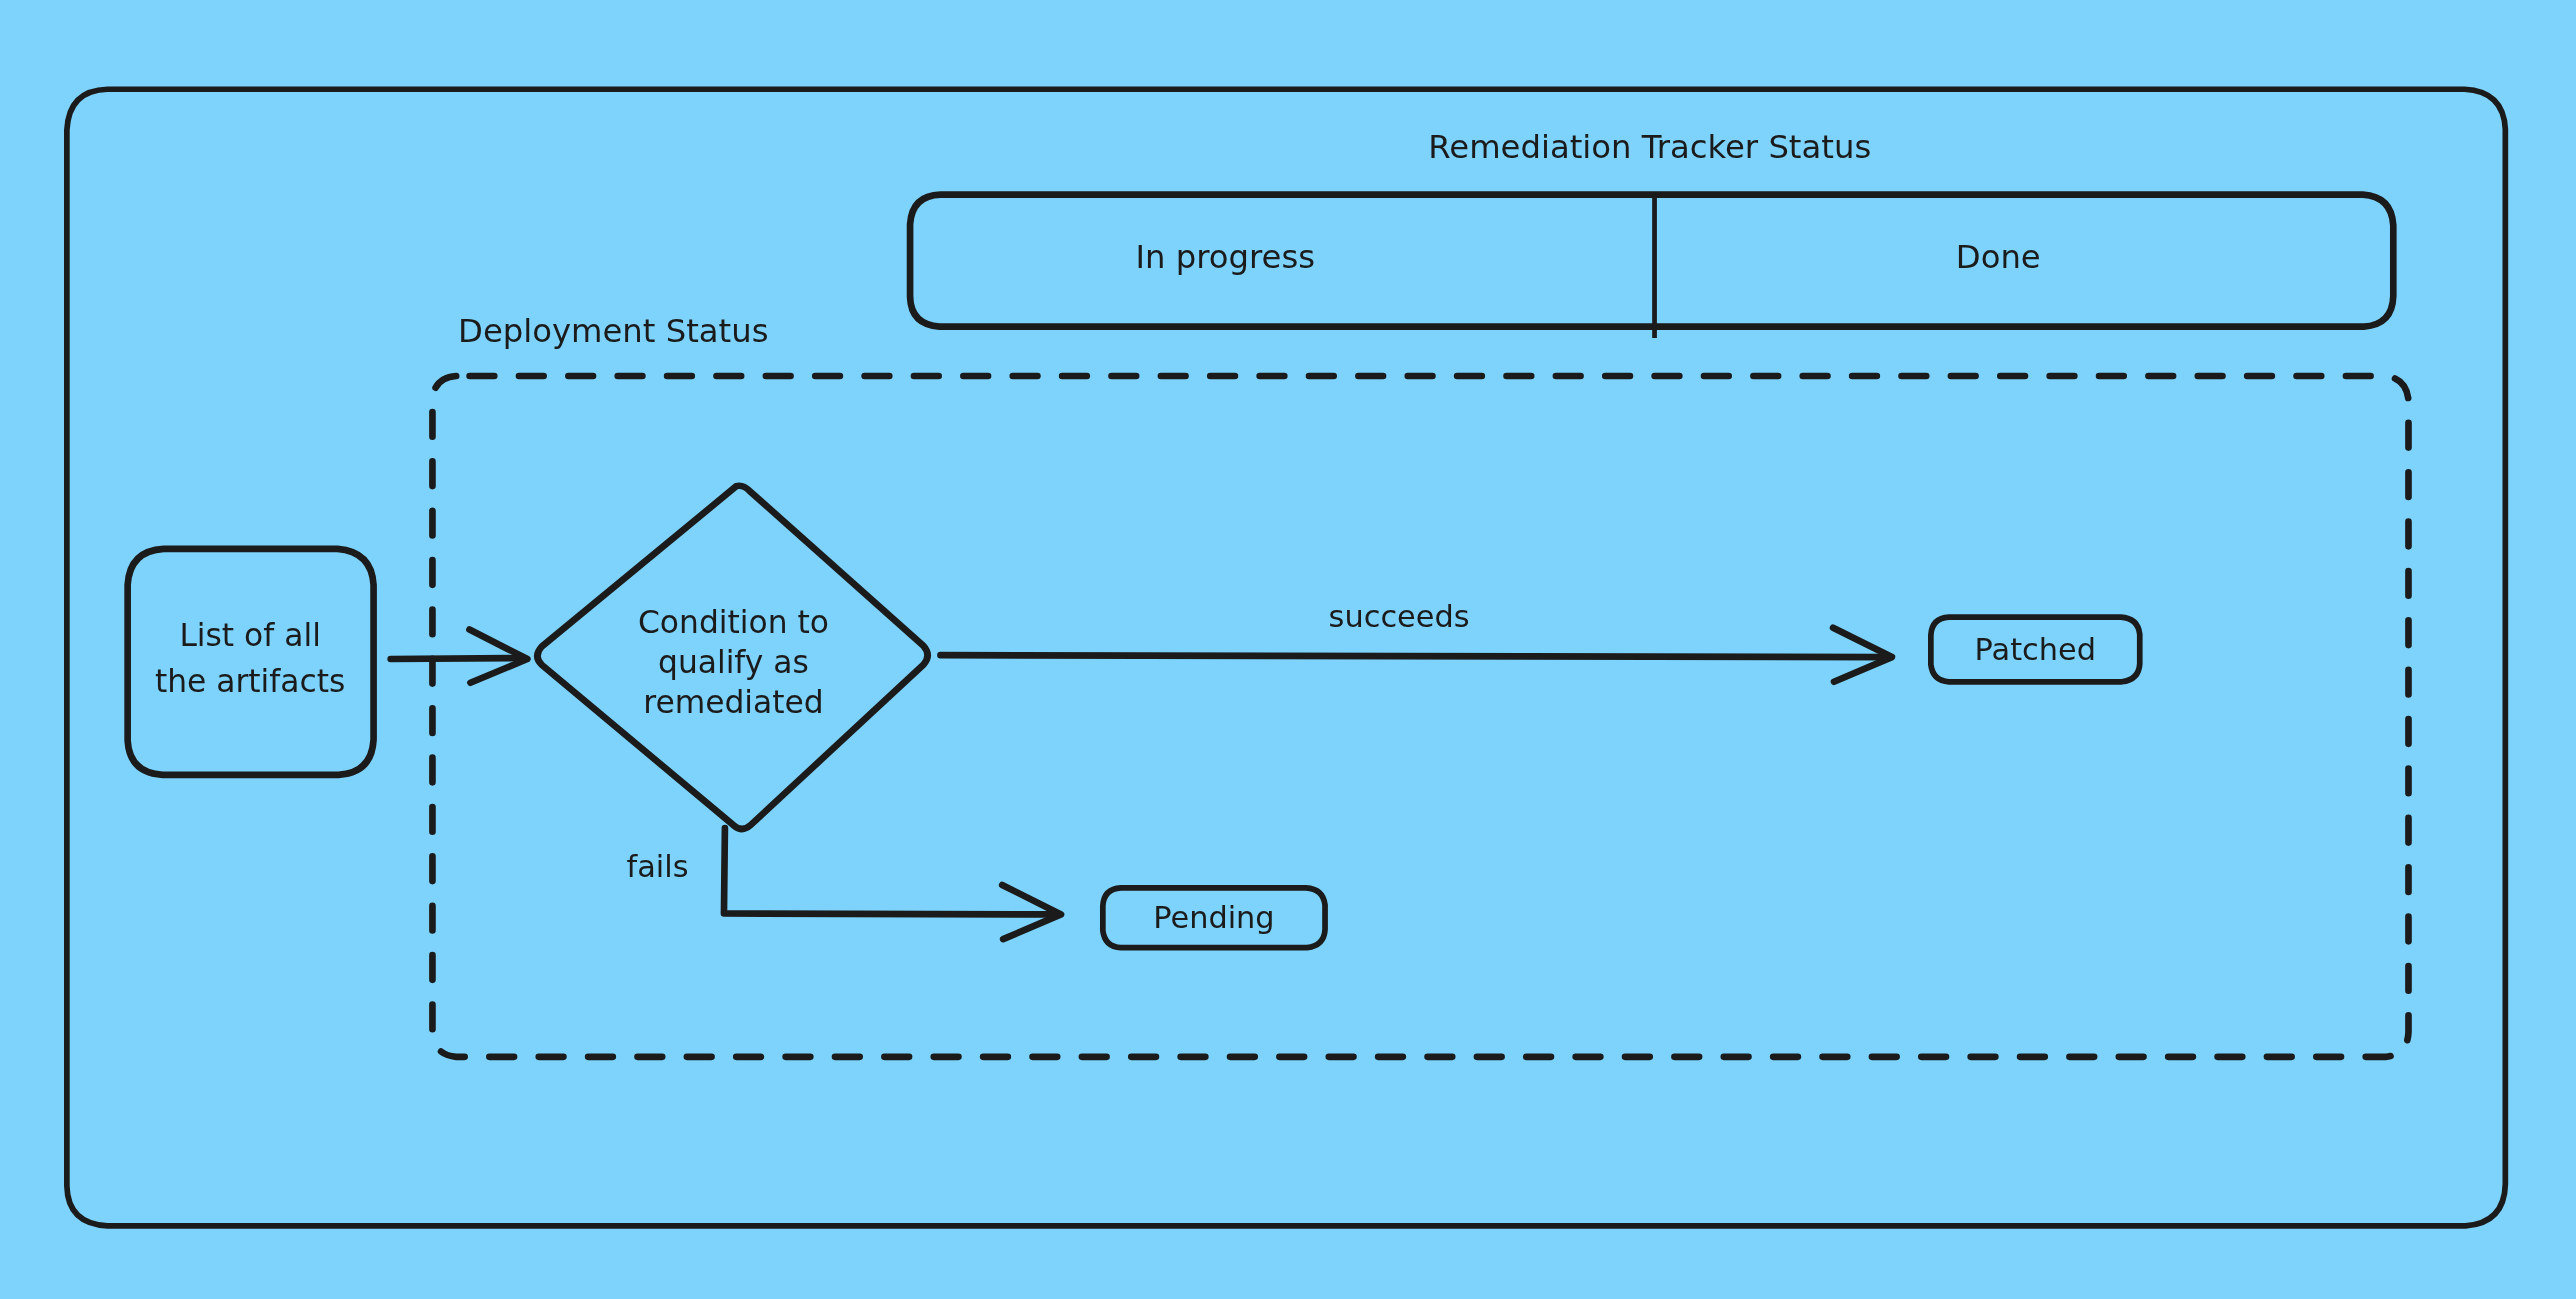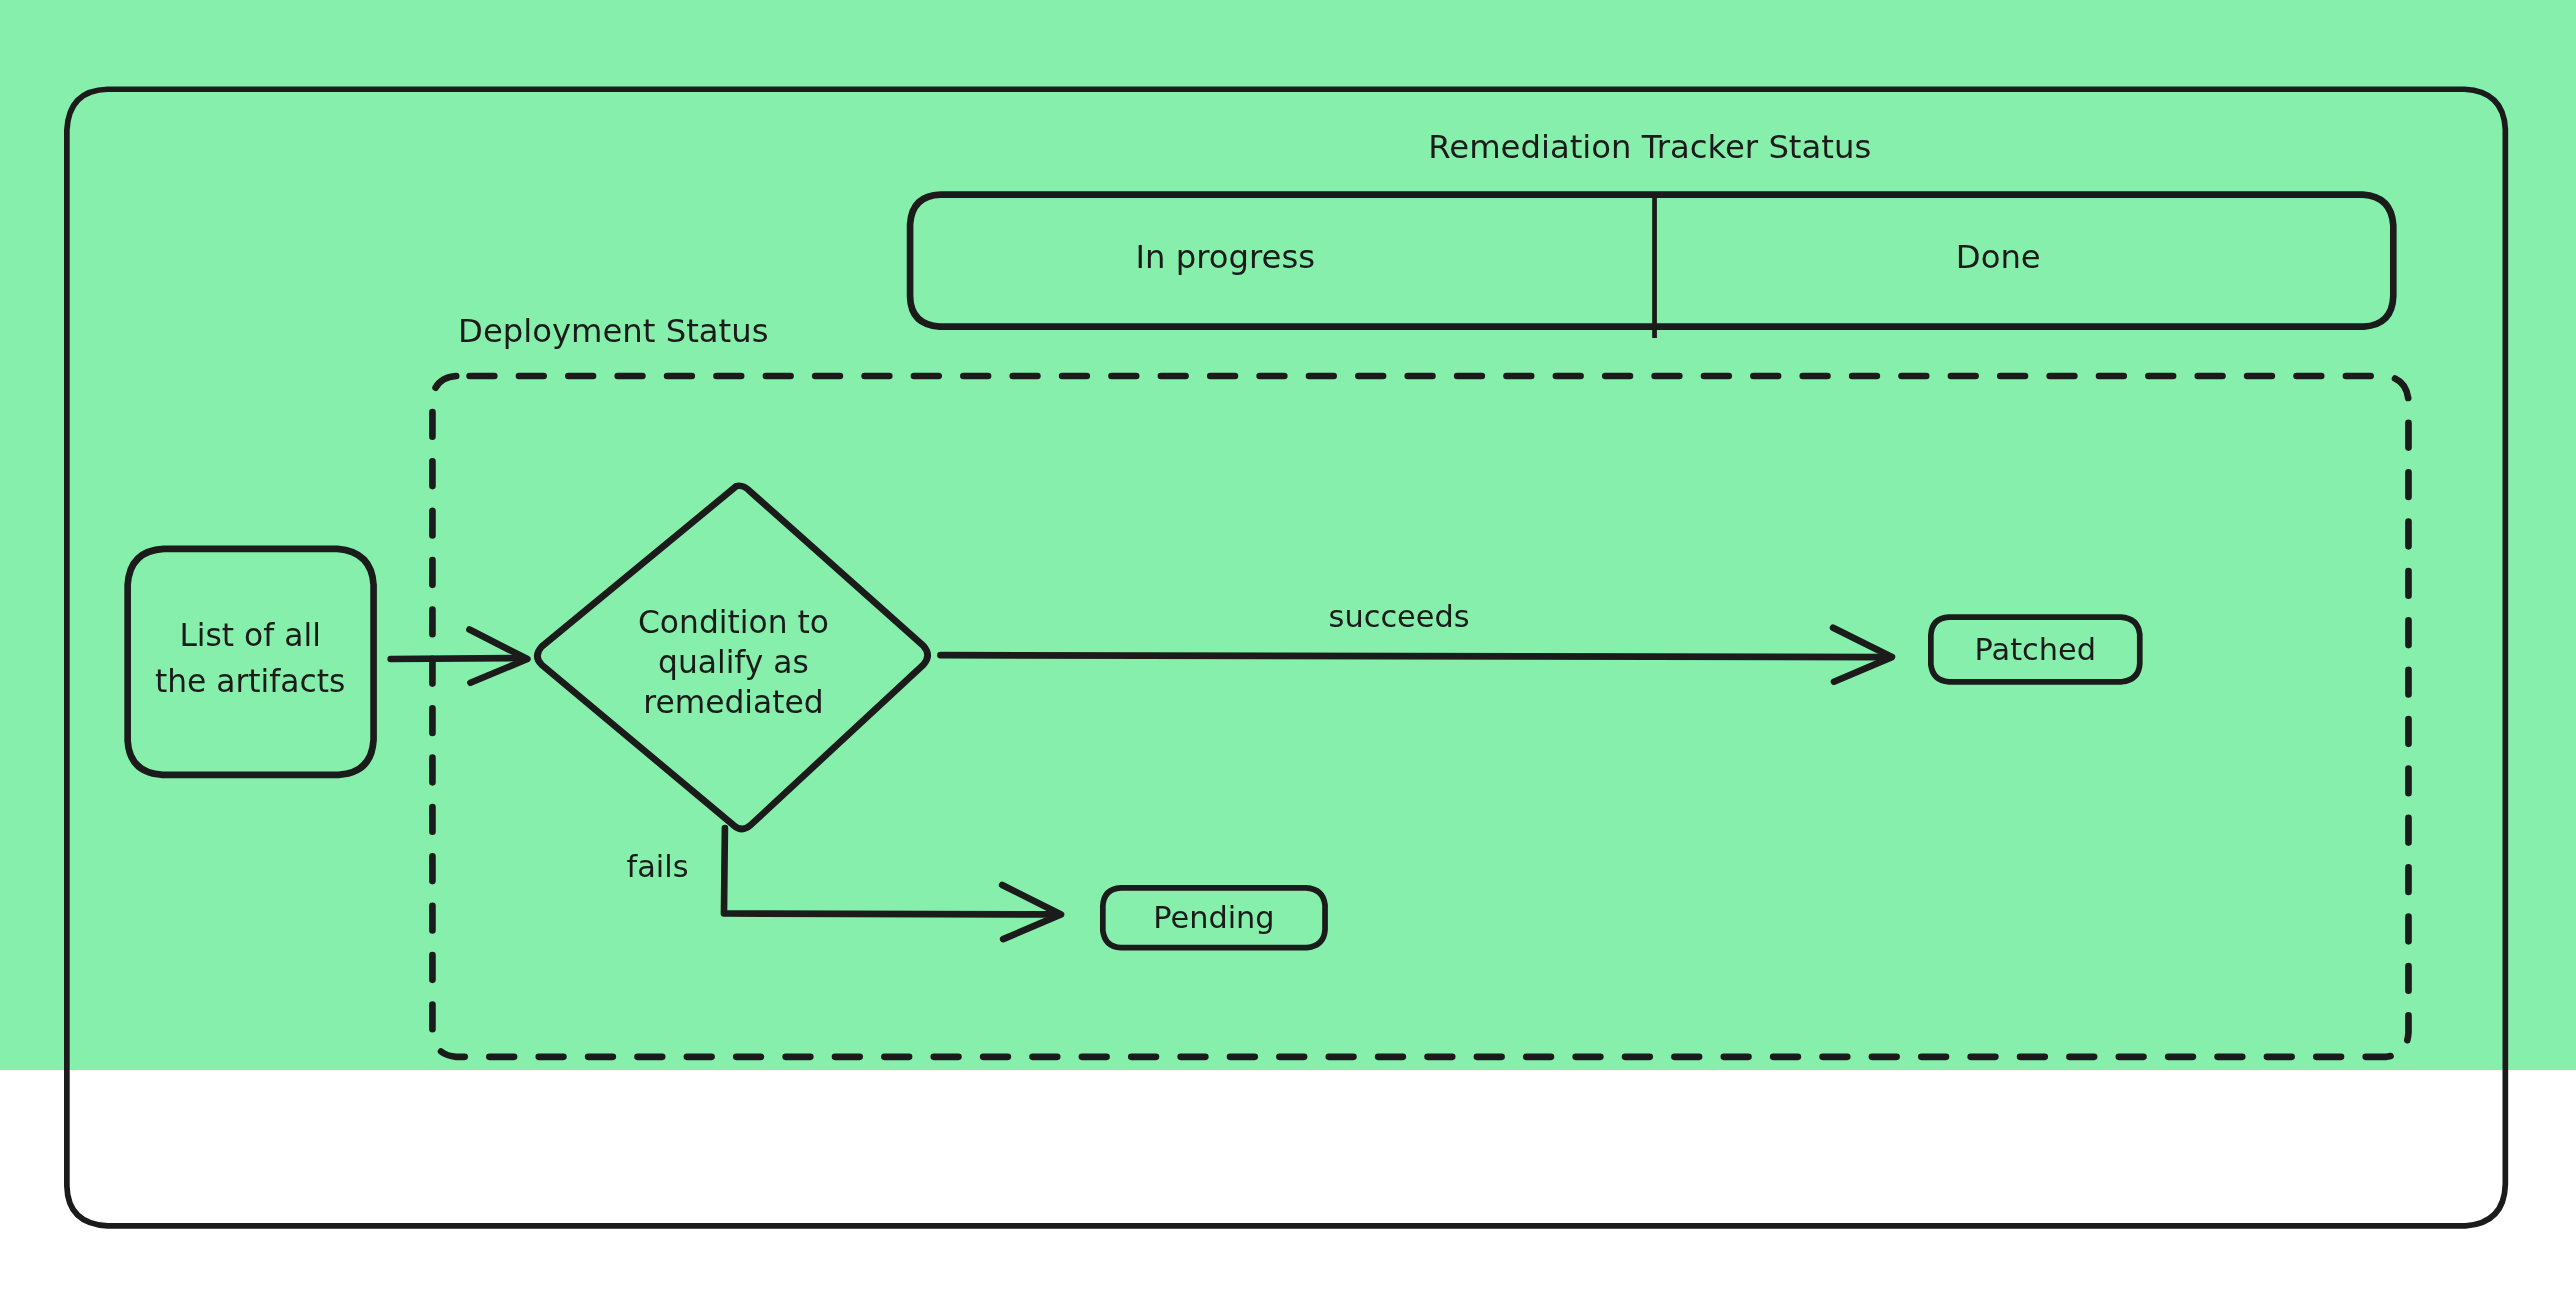--- a/index.html
+++ b/index.html
@@ -9,22 +9,22 @@
   }
   body {
     width: 2576px;
     height: 1299px;
     font-family: "DejaVu Sans", sans-serif;
     overflow: hidden;
   }
   #canvas {
     position: relative;
     width: 2576px;
-    height: 1070px;
-    background: #86efac;
+    height: 1299px;
+    background: #7dd3fc;
   }
   svg#diagram {
     position: absolute;
     top: 0;
     left: 0;
     width: 2576px;
     height: 1299px;
   }
   .stroke-shape {
     fill: none;

